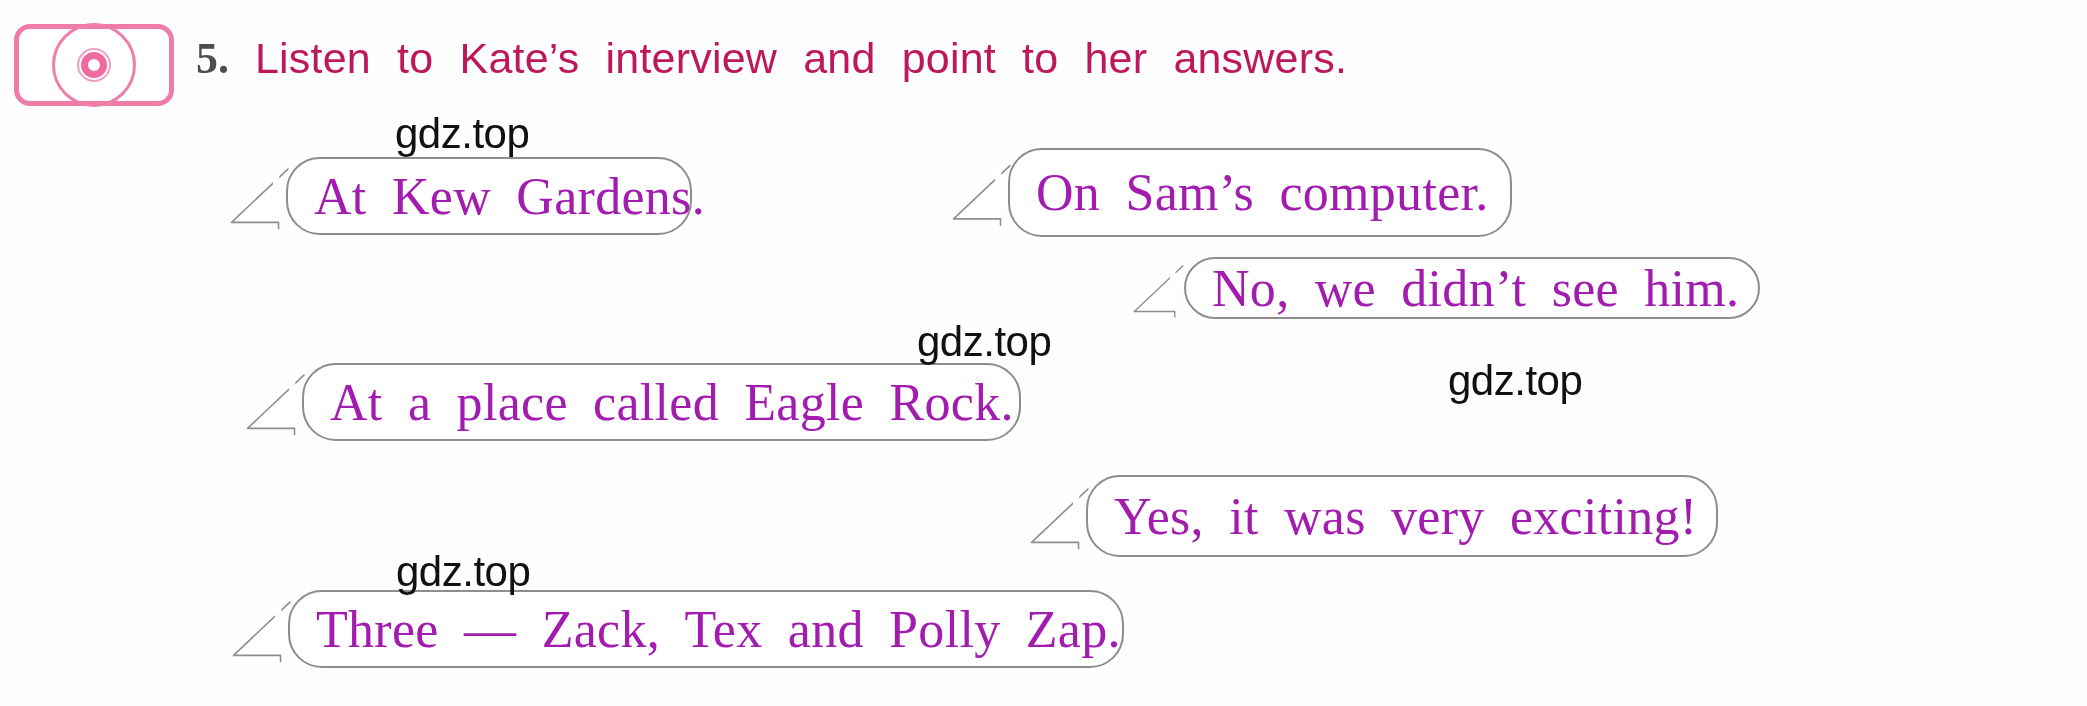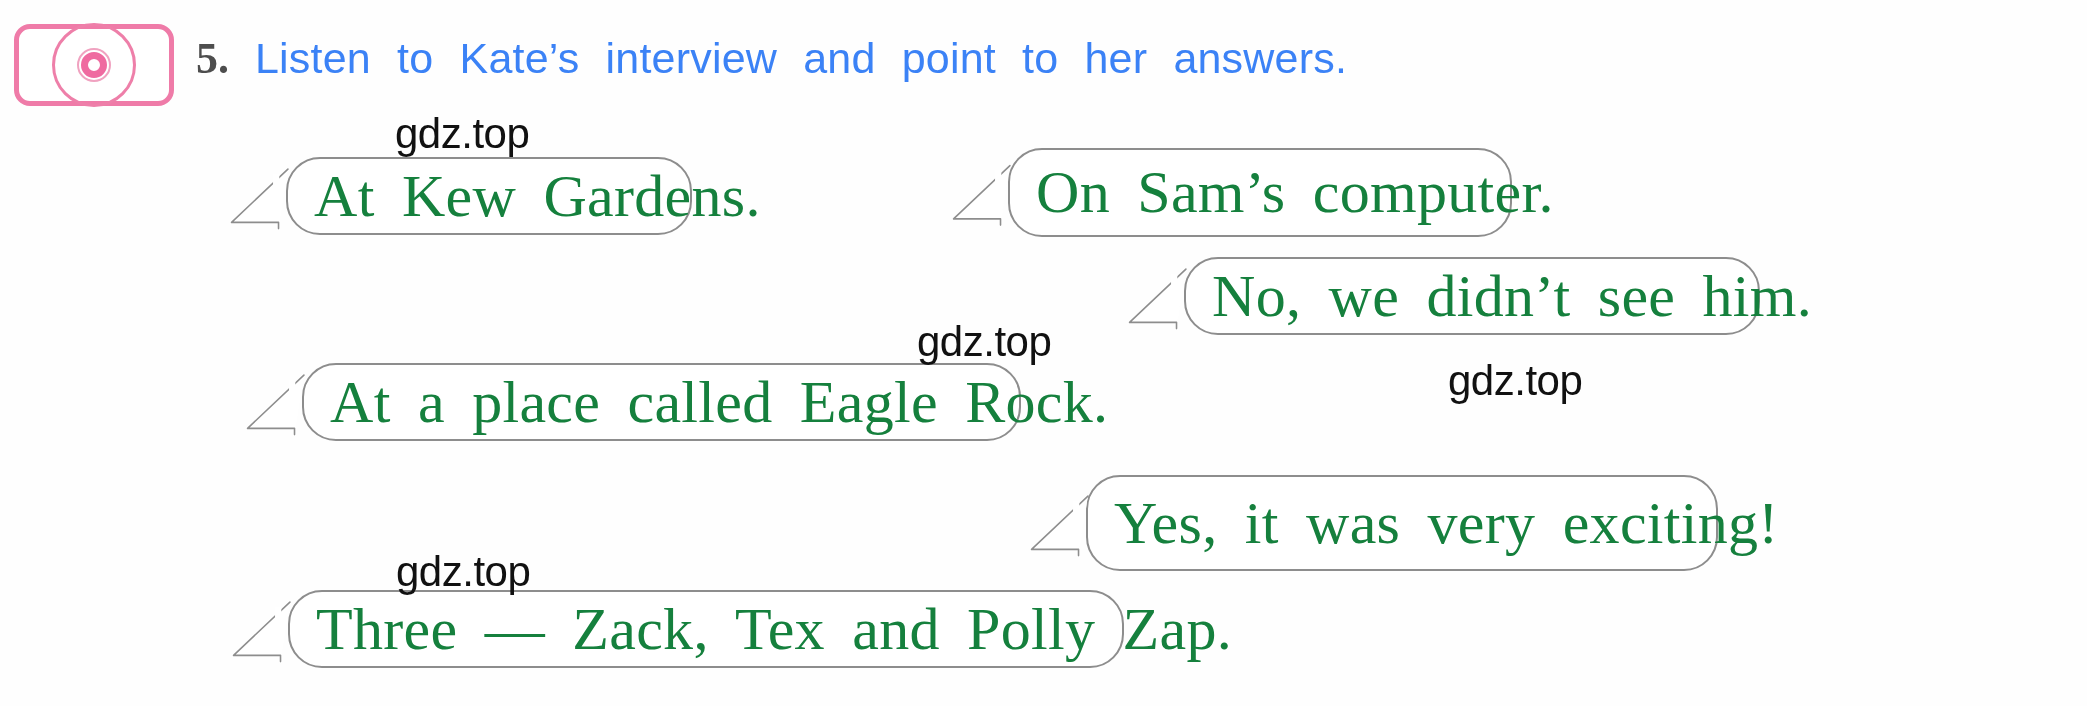--- a/index.html
+++ b/index.html
@@ -87,21 +87,21 @@
     font-size: 44px;
     color: #4d4d4d;
     letter-spacing: 0px;
     margin-right: 26px;
     white-space: nowrap;
   }
   .task-text {
     font-family: "Liberation Sans", sans-serif;
     font-weight: 400;
     font-size: 43px;
-    color: #3b82f6;
+    color: #be185d;
     white-space: nowrap;
     word-spacing: 14px;
     letter-spacing: 0.2px;
   }
 
   
   .bubble {
     position: absolute;
     box-sizing: border-box;
   }
@@ -121,22 +121,22 @@
     left: 56px;
     top: 0;
     right: 0;
     bottom: 0;
     display: flex;
     align-items: center;
     justify-content: flex-start;
     padding-left: 28px;
     padding-right: 26px;
     font-family: "Liberation Serif", serif;
-    font-size: 60px;
-    color: #15803d;
+    font-size: 52px;
+    color: #a21caf;
     white-space: nowrap;
     word-spacing: 12px;
     letter-spacing: 0.3px;
   }
   .bubble-tail {
     position: absolute;
     left: 0;
     top: 6px;
     width: 72px;
     height: 100%;
@@ -183,37 +183,37 @@
         <div class="bubble-text">At Kew Gardens.</div>
       </div>
       <div class="bubble" style="left: 952px; top: 148px; width: 560px; height: 89px;">
         <div class="bubble-body"></div>
         <svg class="bubble-tail" width="92" height="92" viewBox="0 0 92 92">
           <path d="M 74 4 L 2 72 L 62 72 L 62 80" fill="#ffffff" stroke="#8d8d8d" stroke-width="2" stroke-linejoin="round" stroke-linecap="round"></path>
           <rect x="55" y="10" width="8" height="56" fill="#ffffff"></rect>
         </svg>
         <div class="bubble-text">On Sam’s computer.</div>
       </div>
-      <div class="bubble" style="left: 1128px; top: 257px; width: 632px; height: 78px;">
+      <div class="bubble" style="left: 1128px; top: 257px; width: 632px; height: 62px;">
         <div class="bubble-body"></div>
         <svg class="bubble-tail" width="92" height="92" viewBox="0 0 92 92">
           <path d="M 74 4 L 2 72 L 62 72 L 62 80" fill="#ffffff" stroke="#8d8d8d" stroke-width="2" stroke-linejoin="round" stroke-linecap="round"></path>
           <rect x="55" y="10" width="8" height="56" fill="#ffffff"></rect>
         </svg>
         <div class="bubble-text">No, we didn’t see him.</div>
       </div>
       <div class="bubble" style="left: 246px; top: 363px; width: 775px; height: 78px;">
         <div class="bubble-body"></div>
         <svg class="bubble-tail" width="92" height="92" viewBox="0 0 92 92">
           <path d="M 74 4 L 2 72 L 62 72 L 62 80" fill="#ffffff" stroke="#8d8d8d" stroke-width="2" stroke-linejoin="round" stroke-linecap="round"></path>
           <rect x="55" y="10" width="8" height="56" fill="#ffffff"></rect>
         </svg>
         <div class="bubble-text">At a place called Eagle Rock.</div>
       </div>
-      <div class="bubble" style="left: 1030px; top: 475px; width: 688px; height: 96px;">
+      <div class="bubble" style="left: 1030px; top: 475px; width: 688px; height: 82px;">
         <div class="bubble-body"></div>
         <svg class="bubble-tail" width="92" height="92" viewBox="0 0 92 92">
           <path d="M 74 4 L 2 72 L 62 72 L 62 80" fill="#ffffff" stroke="#8d8d8d" stroke-width="2" stroke-linejoin="round" stroke-linecap="round"></path>
           <rect x="55" y="10" width="8" height="56" fill="#ffffff"></rect>
         </svg>
         <div class="bubble-text">Yes, it was very exciting!</div>
       </div>
       <div class="bubble" style="left: 232px; top: 590px; width: 892px; height: 78px;">
         <div class="bubble-body"></div>
         <svg class="bubble-tail" width="92" height="92" viewBox="0 0 92 92">

